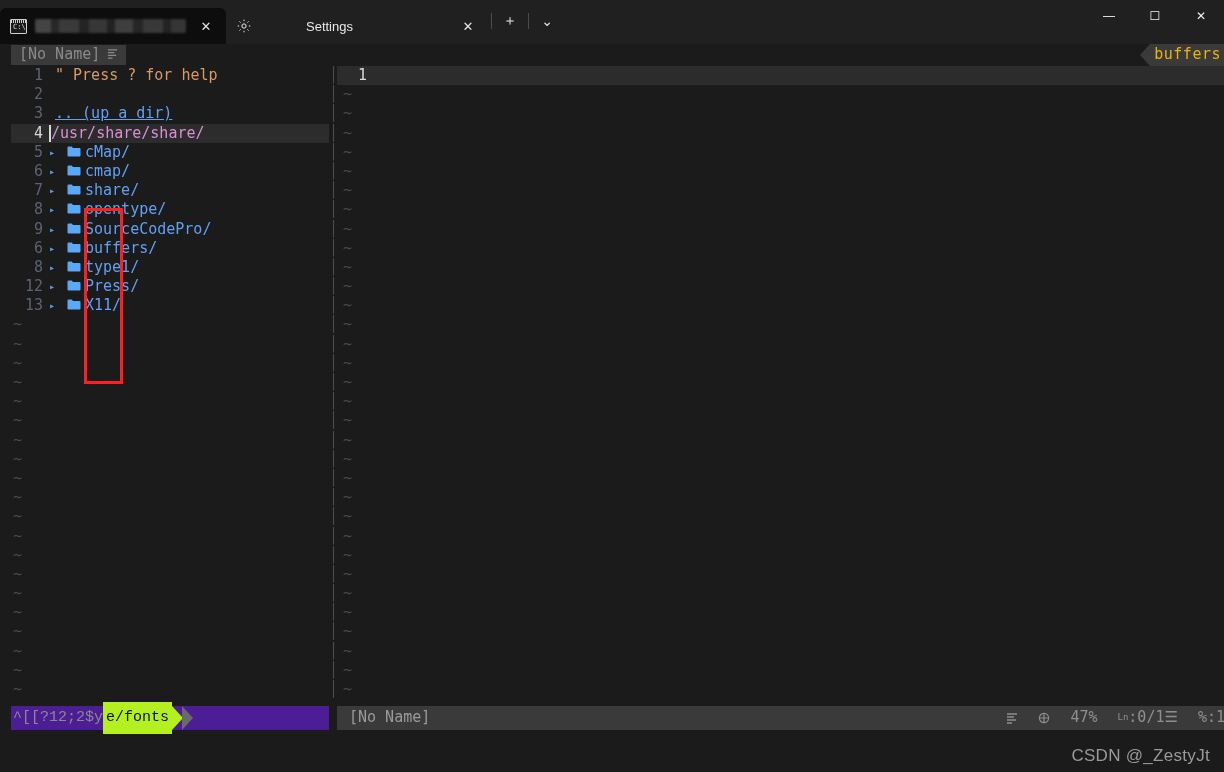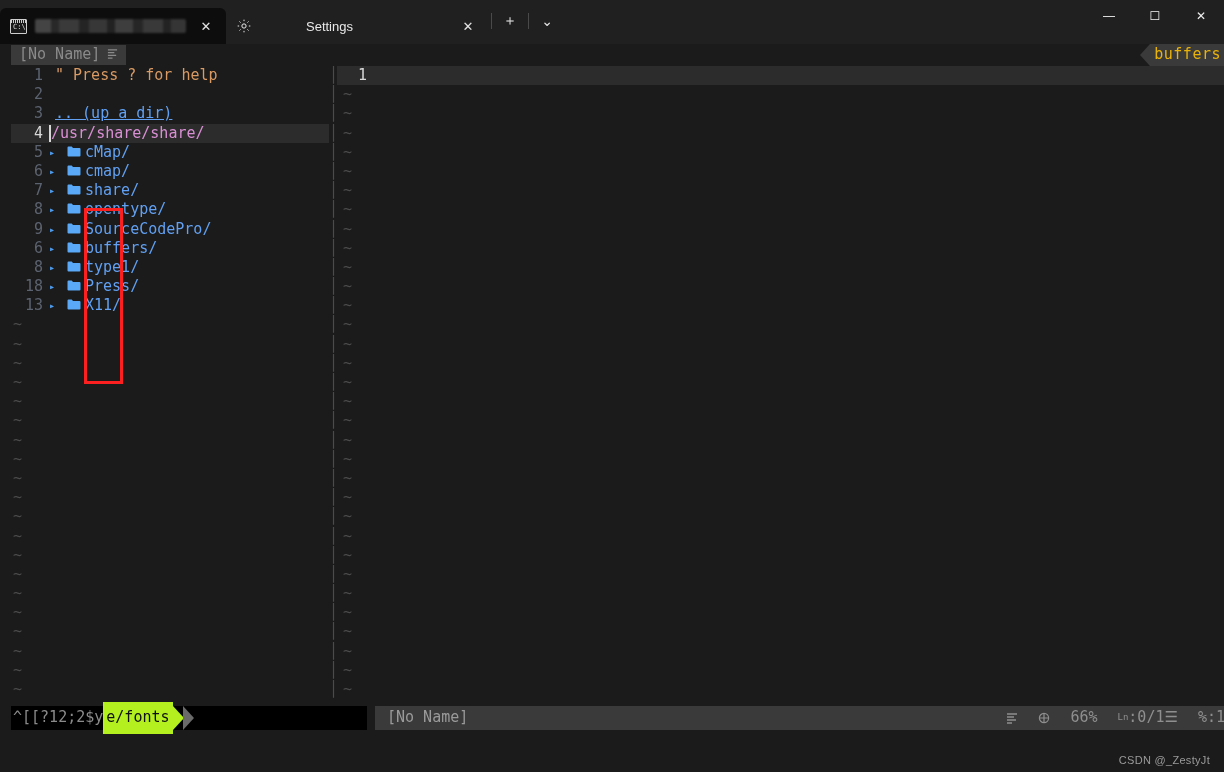--- a/index.html
+++ b/index.html
@@ -150,21 +150,21 @@
     width: 39px; height: 176px;
     border: 3px solid #fc2020;
     pointer-events: none;
   }
 
   
   #statusline {
     position: absolute; top: 662px; left: 0; width: 1224px; height: 24px;
     display: flex; align-items: stretch; font-size: 15px;
   }
-  .sl-left { position: relative; width: 356px; background: #000000; display: flex; align-items: center; }
+  .sl-left { position: relative; width: 318px; background: #4c1d95; display: flex; align-items: center; font-family: Liberation Mono, monospace; }
   .sl-esc { color: #8a8a8a; padding-left: 2px; }
   .sl-green { background: #b4f020; color: #101010; padding: 16px 3px; display: flex; align-items: center; height: 24px; }
   .sl-green-arrow {
     width: 0; height: 0;
     border-top: 12px solid transparent; border-bottom: 12px solid transparent;
     border-left: 11px solid #b4f020;
   }
   .sl-gray-arrow {
     width: 0; height: 0;
     border-top: 12px solid transparent; border-bottom: 12px solid transparent;
@@ -176,21 +176,21 @@
     flex: 1 1 auto; background: #3a3a3a; display: flex; align-items: center;
     color: #9a9a9a; padding-left: 12px;
   }
   .sl-spacer { flex: 1 1 auto; }
   .sl-item { padding: 0 10px; color: #8f8f8f; display: flex; align-items: center; }
   .sl-sub { font-size: 9px; }
 
   
   #watermark {
     position: absolute; right: 14px; bottom: 6px;
-    color: #9a9a9a; font-size: 11px;
+    color: #9a9a9a; font-size: 17px;
     font-family: "Liberation Sans", sans-serif;
     letter-spacing: .3px;
   }
 </style>
 </head>
 <body>
 
 <div id="titlebar">
   <div class="tabstrip">
 
@@ -284,21 +284,21 @@
               </svg></span><span class="entry-name">opentype/</span></div>
           <div class="row"><span class="lnum">9</span><span class="arrow">▸</span><span class="folder-ico"><svg width="14" height="11" viewBox="0 0 14 11">
                 <path d="M0.5 1.6a1 1 0 0 1 1-1h3.2l1.3 1.4h6.5a1 1 0 0 1 1 1v6.4a1 1 0 0 1-1 1H1.5a1 1 0 0 1-1-1z" fill="#5aa9f8"></path>
               </svg></span><span class="entry-name">SourceCodePro/</span></div>
           <div class="row"><span class="lnum">6</span><span class="arrow">▸</span><span class="folder-ico"><svg width="14" height="11" viewBox="0 0 14 11">
                 <path d="M0.5 1.6a1 1 0 0 1 1-1h3.2l1.3 1.4h6.5a1 1 0 0 1 1 1v6.4a1 1 0 0 1-1 1H1.5a1 1 0 0 1-1-1z" fill="#5aa9f8"></path>
               </svg></span><span class="entry-name">buffers/</span></div>
           <div class="row"><span class="lnum">8</span><span class="arrow">▸</span><span class="folder-ico"><svg width="14" height="11" viewBox="0 0 14 11">
                 <path d="M0.5 1.6a1 1 0 0 1 1-1h3.2l1.3 1.4h6.5a1 1 0 0 1 1 1v6.4a1 1 0 0 1-1 1H1.5a1 1 0 0 1-1-1z" fill="#5aa9f8"></path>
               </svg></span><span class="entry-name">type1/</span></div>
-          <div class="row"><span class="lnum">18</span><span class="arrow">▸</span><span class="folder-ico"><svg width="14" height="11" viewBox="0 0 14 11">
+          <div class="row"><span class="lnum">12</span><span class="arrow">▸</span><span class="folder-ico"><svg width="14" height="11" viewBox="0 0 14 11">
                 <path d="M0.5 1.6a1 1 0 0 1 1-1h3.2l1.3 1.4h6.5a1 1 0 0 1 1 1v6.4a1 1 0 0 1-1 1H1.5a1 1 0 0 1-1-1z" fill="#5aa9f8"></path>
               </svg></span><span class="entry-name">Press/</span></div>
           <div class="row"><span class="lnum">13</span><span class="arrow">▸</span><span class="folder-ico"><svg width="14" height="11" viewBox="0 0 14 11">
                 <path d="M0.5 1.6a1 1 0 0 1 1-1h3.2l1.3 1.4h6.5a1 1 0 0 1 1 1v6.4a1 1 0 0 1-1 1H1.5a1 1 0 0 1-1-1z" fill="#5aa9f8"></path>
               </svg></span><span class="entry-name">X11/</span></div>
         </div>
 
       <div id="left-tildes">
           <div class="row"><span class="tilde">~</span></div>
           <div class="row"><span class="tilde">~</span></div>
@@ -417,21 +417,21 @@
         <svg width="12" height="12" viewBox="0 0 12 12" fill="none" stroke="#8f8f8f" stroke-width="1.4">
           <path d="M1 2h10M1 5h7M1 8h9M1 11h5"></path>
         </svg>
       </span>
       <span class="sl-item">
         <svg width="12" height="12" viewBox="0 0 12 12" fill="none" stroke="#8f8f8f" stroke-width="1.2">
           <circle cx="6" cy="6" r="4.6"></circle>
           <path d="M6 1.4v9.2M1.4 6h9.2"></path>
         </svg>
       </span>
-      <span class="sl-item">66%</span>
+      <span class="sl-item">47%</span>
       <span class="sl-item">
         <span class="sl-sub">Ln</span>
           <span>:0/1</span>
           <span>☰</span>
       </span>
       <span class="sl-item">%:1</span>
     </div>
   </div>
 
 </div>

